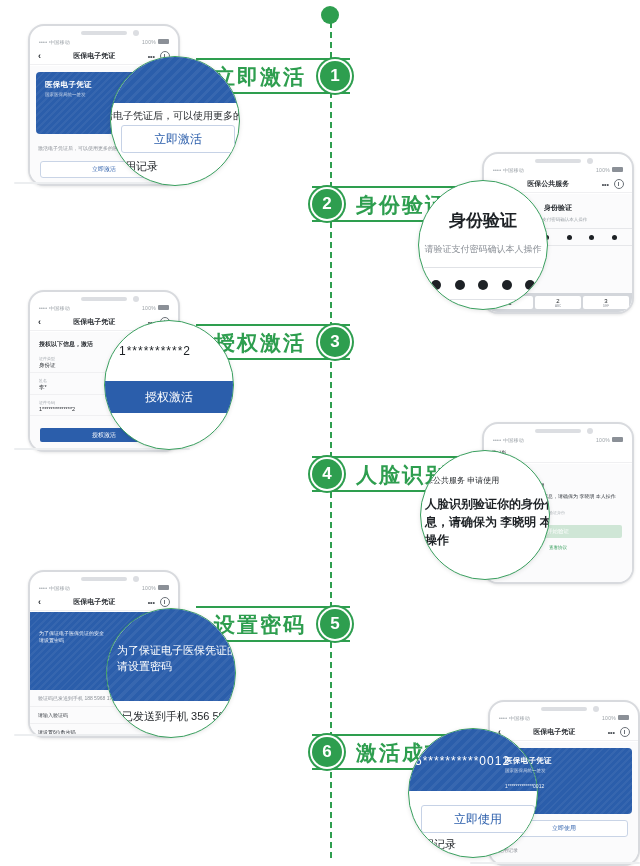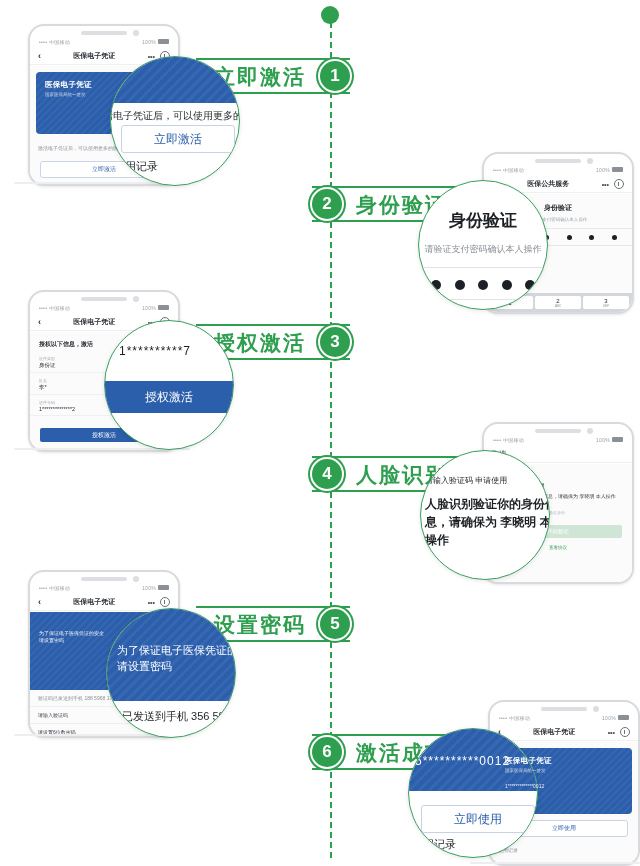--- a/index.html
+++ b/index.html
@@ -327,21 +327,21 @@
   </div>
   <div class="base-shadow" style="left:14px;top:448px;width:176px;"></div>
 
   <div class="steplabel right-badge" style="left:196px;top:324px;width:154px;justify-content:flex-end;">
     <span class="txt">授权激活</span>
     <span class="badge">3</span>
   </div>
 
   <div class="mag" style="left:104px;top:320px;width:128px;height:128px;">
     <div class="inner">
-      <div class="mtext" style="left:14px;top:22px;font-size:12px;letter-spacing:1px;">1**********7</div>
+      <div class="mtext" style="left:14px;top:22px;font-size:12px;letter-spacing:1px;">1**********2</div>
       <div class="mbtn solid" style="left:-6px;right:-6px;top:60px;height:30px;width:auto;border-radius:0;">授权激活</div>
     </div>
   </div>
 
   <div class="phone" style="left:482px;top:422px;width:148px;height:158px;">
     <div class="notch">
         <i></i>
       </div>
     <div class="statusbar">
       <span>•••• 中国移动</span>
@@ -363,21 +363,21 @@
     </div>
   </div>
 
   <div class="steplabel left-badge" style="left:312px;top:456px;width:156px;">
     <span class="badge">4</span>
     <span class="txt">人脸识别</span>
   </div>
 
   <div class="mag" style="left:420px;top:450px;width:128px;height:128px;">
     <div class="inner">
-      <div class="mtext" style="left:4px;top:24px;font-size:8px;white-space:nowrap;">请输入验证码 申请使用</div>
+      <div class="mtext" style="left:4px;top:24px;font-size:8px;white-space:nowrap;">保公共服务 申请使用</div>
       <div class="mtext" style="left:4px;top:44px;width:140px;font-size:12px;font-weight:bold;line-height:1.5;">人脸识别验证你的身份信息，请确保为 李晓明 本人操作</div>
     </div>
   </div>
 
   <div class="phone" style="left:28px;top:570px;width:148px;height:164px;">
     <div class="notch">
         <i></i>
       </div>
     <div class="statusbar">
       <span>•••• 中国移动</span>

